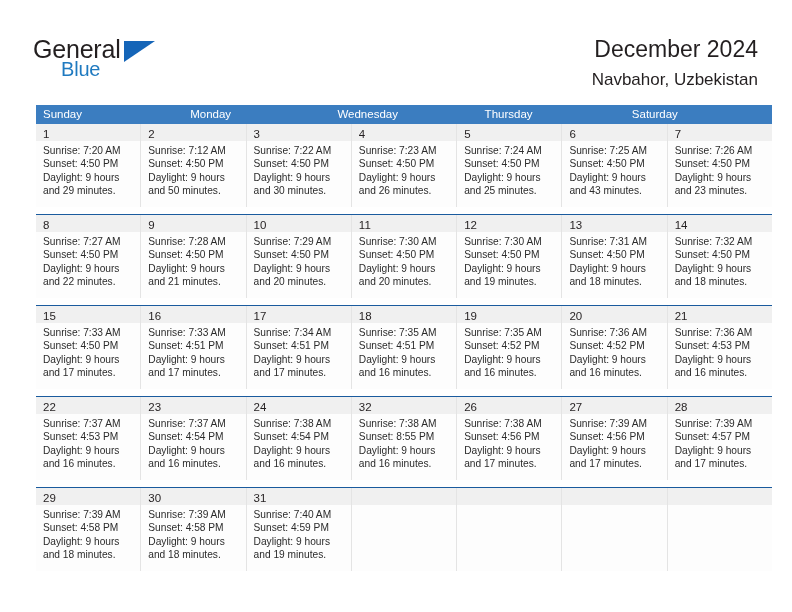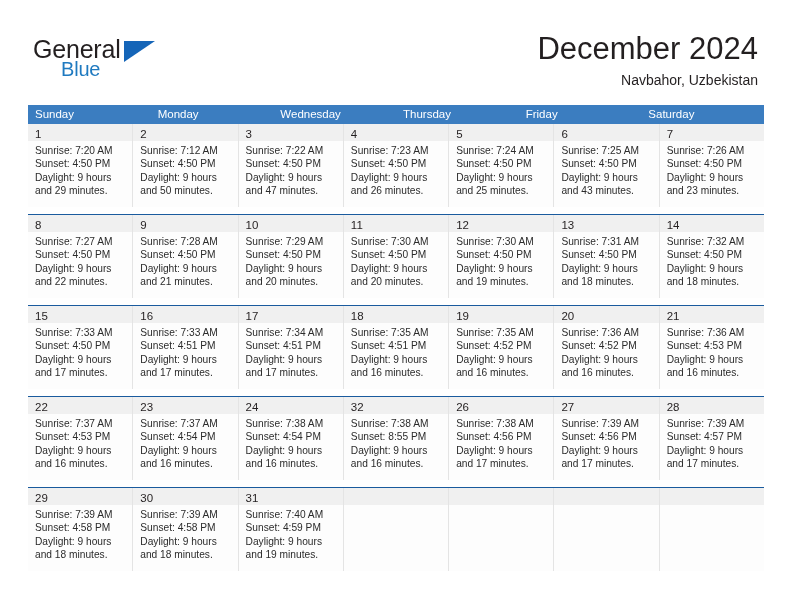--- a/index.html
+++ b/index.html
@@ -66,38 +66,38 @@
     border-left: 31px solid #1565b8;
     border-bottom: 21px solid transparent;
   }
   .title-block {
     position: absolute;
     right: 34px;
     top: 30px;
     text-align: right;
   }
   .title {
-    font-size: 31px;
+    font-size: 23px;
     font-weight: normal;
     color: #231f20;
     line-height: 38px;
     white-space: nowrap;
   }
   .subtitle {
-    font-size: 14px;
+    font-size: 17px;
     color: #231f20;
     line-height: 20px;
     margin-top: 2px;
     white-space: nowrap;
   }
 
   
   .calendar {
     position: absolute;
-    left: 28px;
+    left: 36px;
     top: 105px;
     width: 736px;
   }
   .weekday-row {
     display: flex;
     background: #3b7dc0;
     height: 19px;
   }
   .weekday {
     flex: 1 1 0;
@@ -174,21 +174,20 @@
 
   </div>
 
   <div class="calendar">
 
     <div class="weekday-row">
       <div class="weekday">Sunday</div>
       <div class="weekday">Monday</div>
       <div class="weekday">Wednesday</div>
       <div class="weekday">Thursday</div>
-      <div class="weekday">Friday</div>
       <div class="weekday">Saturday</div>
     </div>
 
     <div id="weeks-container">
         <div class="week">
           <div class="week-inner">
             <div class="daycell">
               <div class="daynum-band"><span class="daynum">1</span></div>
               <div class="cell-body">
                 <div class="cell-line">Sunrise: 7:20 AM</div>
@@ -205,21 +204,21 @@
                 <div class="cell-line">Daylight: 9 hours</div>
                 <div class="cell-line">and 50 minutes.</div>
               </div>
             </div>
             <div class="daycell">
               <div class="daynum-band"><span class="daynum">3</span></div>
               <div class="cell-body">
                 <div class="cell-line">Sunrise: 7:22 AM</div>
                 <div class="cell-line">Sunset: 4:50 PM</div>
                 <div class="cell-line">Daylight: 9 hours</div>
-                <div class="cell-line">and 47 minutes.</div>
+                <div class="cell-line">and 30 minutes.</div>
               </div>
             </div>
             <div class="daycell">
               <div class="daynum-band"><span class="daynum">4</span></div>
               <div class="cell-body">
                 <div class="cell-line">Sunrise: 7:23 AM</div>
                 <div class="cell-line">Sunset: 4:50 PM</div>
                 <div class="cell-line">Daylight: 9 hours</div>
                 <div class="cell-line">and 26 minutes.</div>
               </div>

